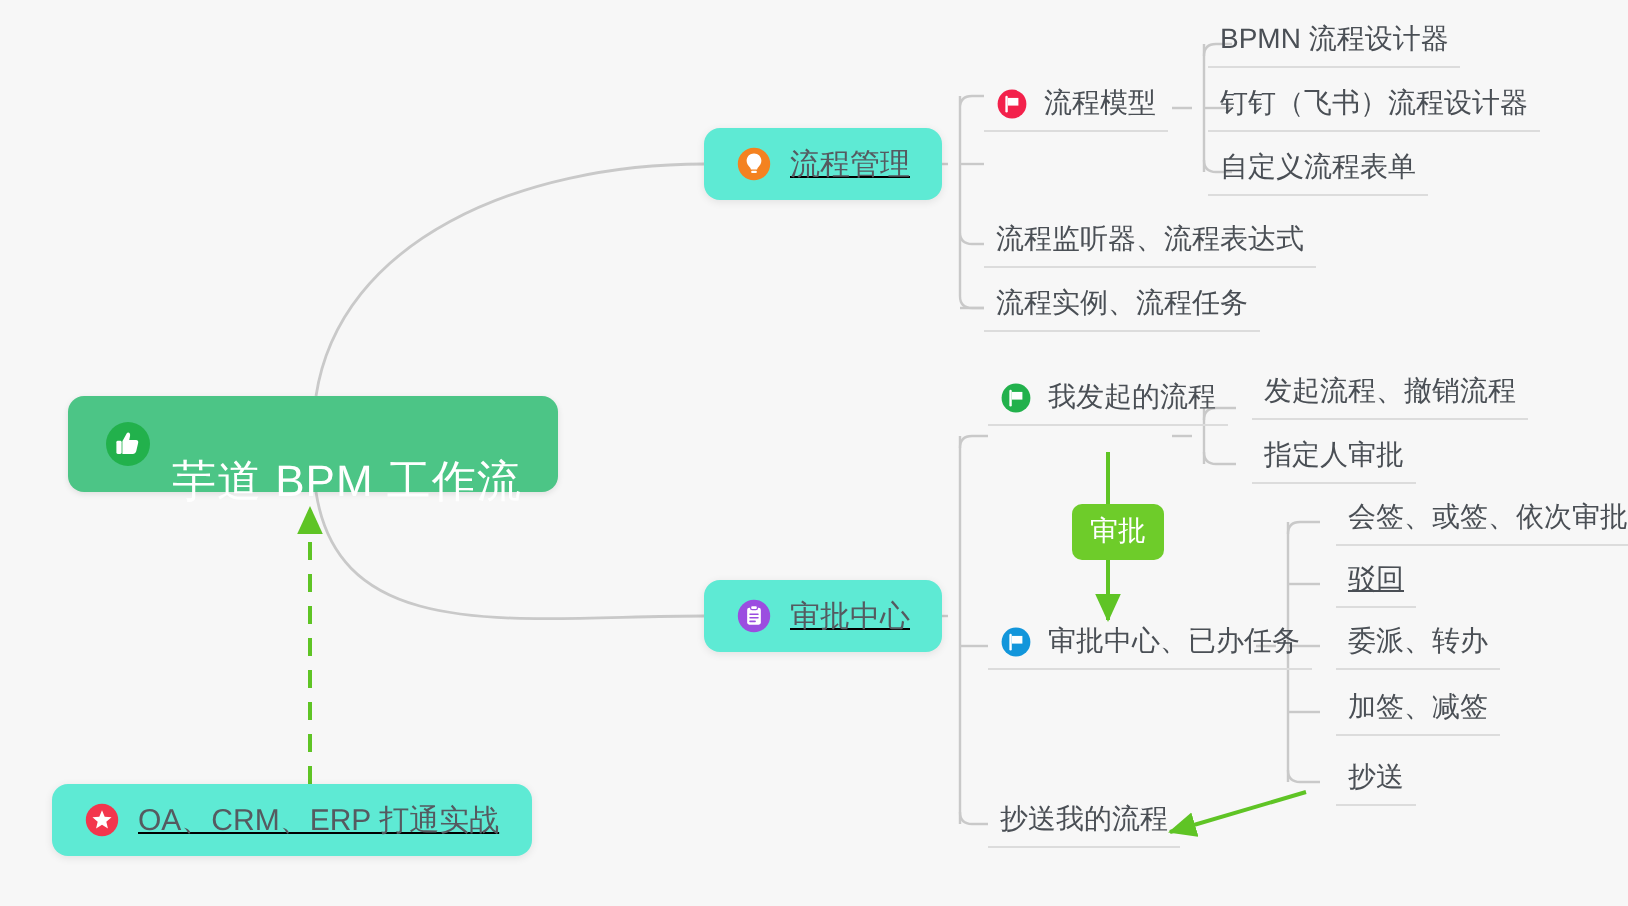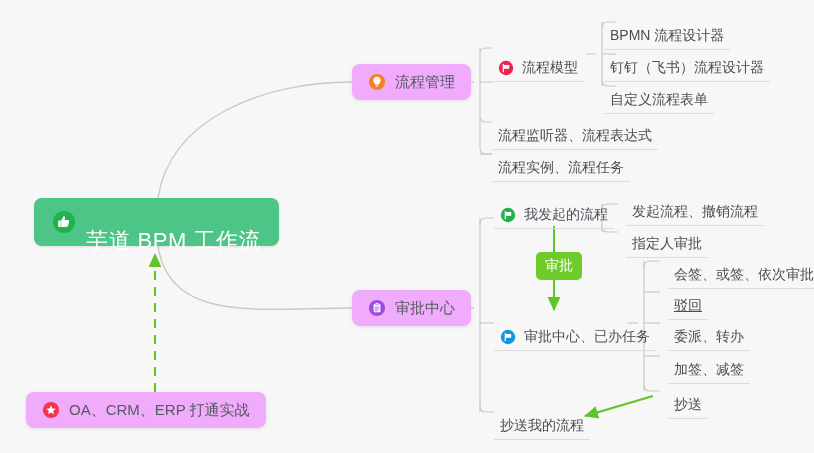--- a/index.html
+++ b/index.html
@@ -50,40 +50,40 @@
   .root .label {
     color: #ffffff;
     font-size: 22px;
     letter-spacing: 0.5px;
     margin-top: 37px;
   }
   .root .ic { margin-right: 10px; }
 
   
   .card {
-    background: #f0abfc;
+    background: #5eead4;
     border-radius: 8px;
     padding: 0 16px;
     height: 36px;
     box-shadow: 0 1px 4px rgba(0,0,0,0.09);
+    text-decoration: underline;
   }
   .card .label {
     color: #555a60;
     font-size: 15px;
   }
   .card .ic { margin-right: 9px; }
 
   
   .leaf {
     border-bottom: 1px solid #dcdcdc;
     padding: 0 6px 3px 6px;
     height: 24px;
     color: #4a4f55;
     font-size: 14px;
-    margin-top: 16px;
   }
   .leaf .ic { margin-right: 8px; }
   .leaf .label { color: #4a4f55; }
 
   
   .badge {
     background: #6ECC2A;
     border-radius: 5px;
     height: 28px;
     padding: 0 9px;

